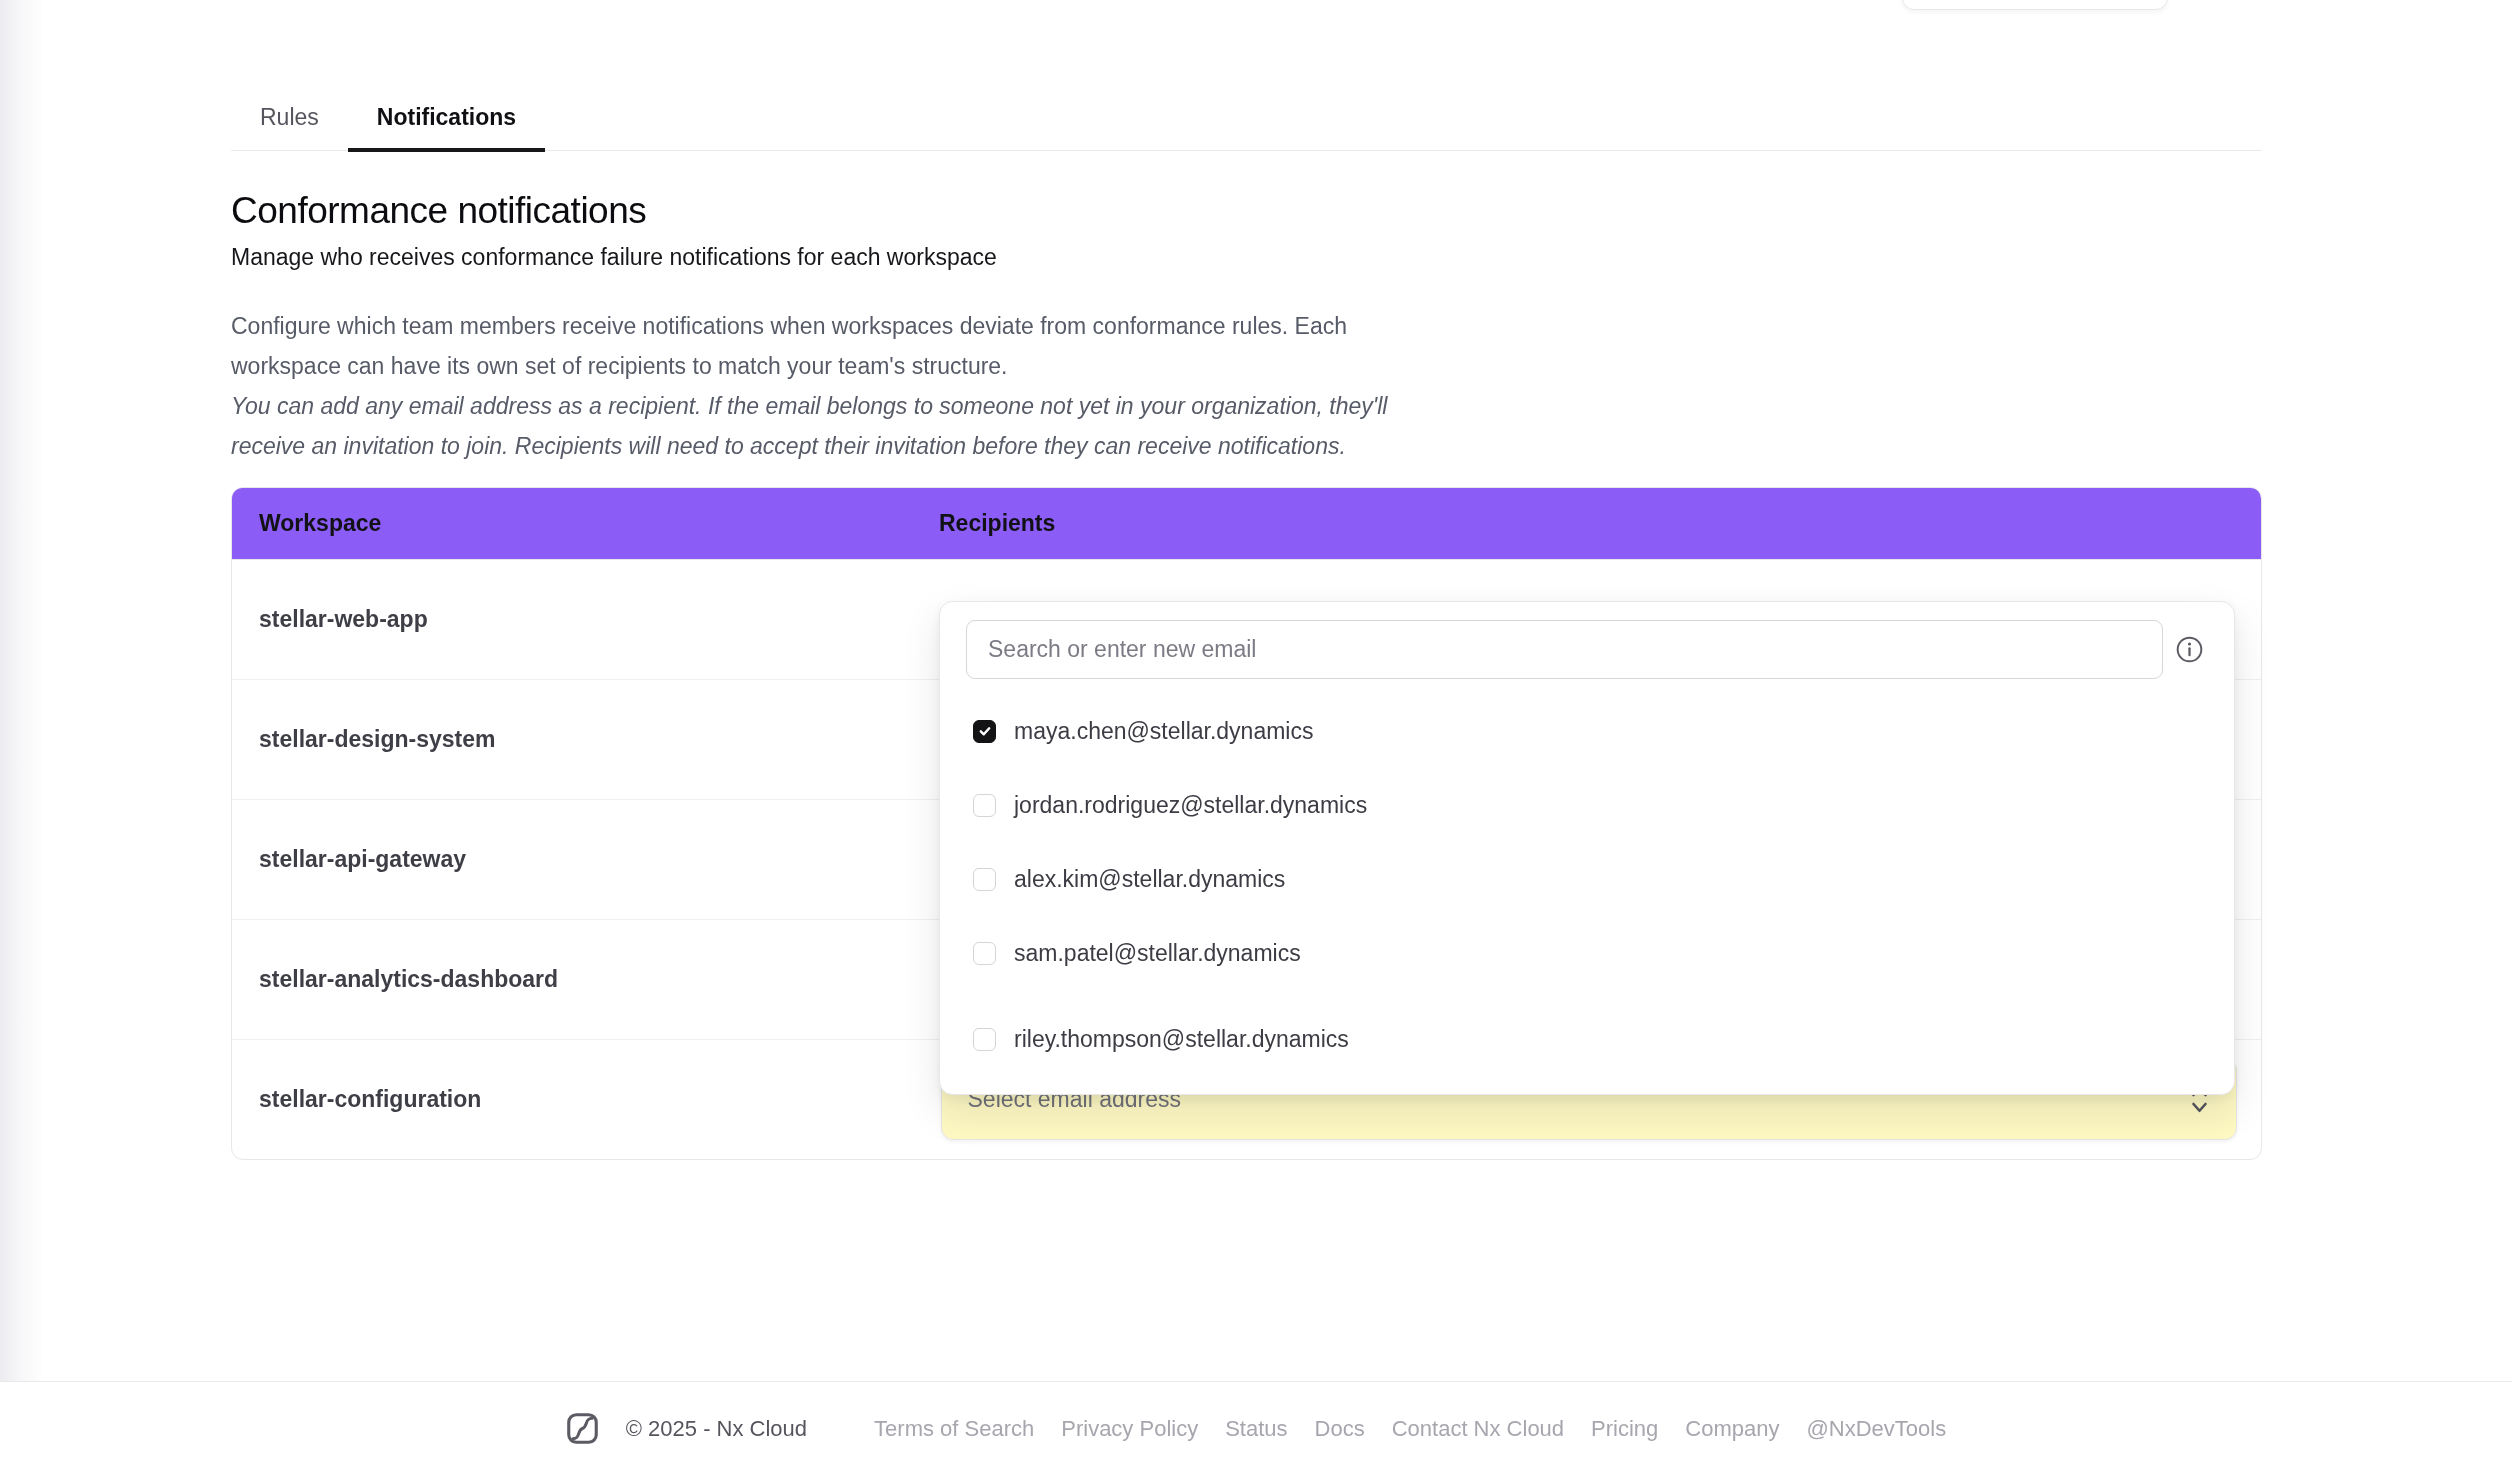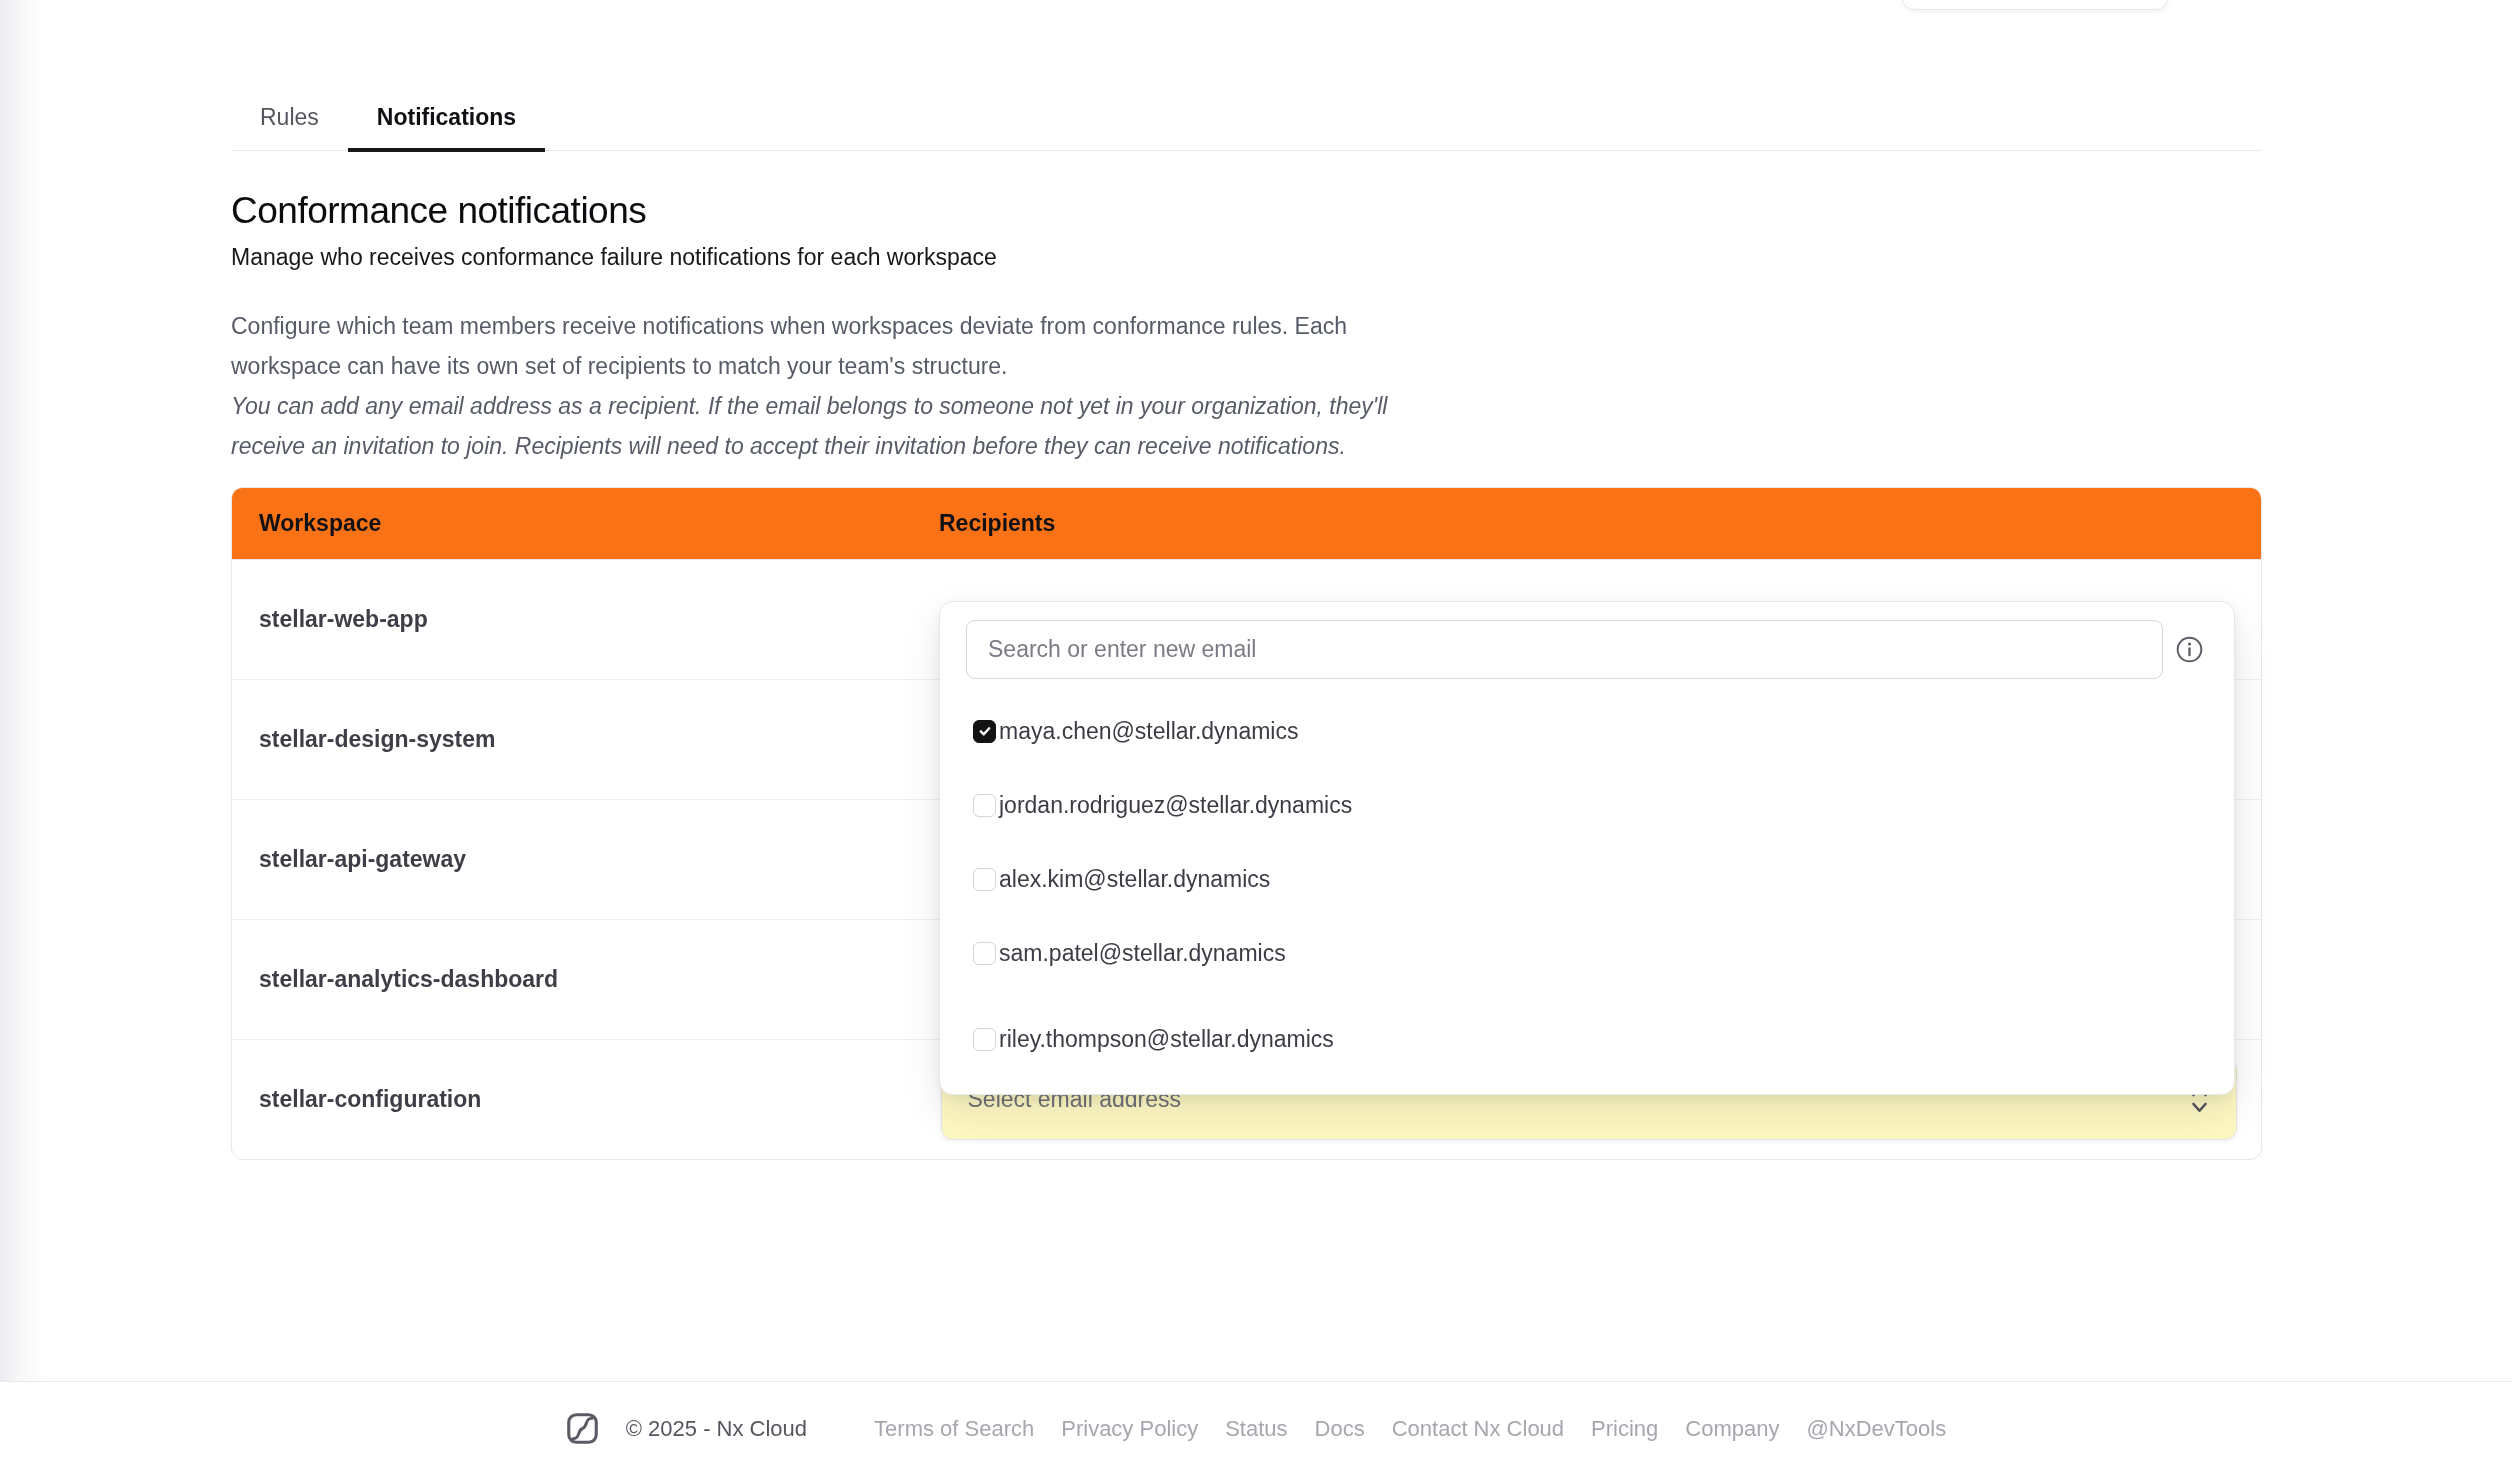--- a/index.html
+++ b/index.html
@@ -36,21 +36,21 @@
   h1{margin:38px 0 0;font-size:37px;line-height:44px;font-weight:400;color:#0c0c10;letter-spacing:-0.5px;}
   .subtitle{margin-top:10.6px;font-size:23px;font-weight:400;color:#17171b;}
   .intro{margin-top:35px;}
   .intro p{margin:0;font-size:23px;line-height:40px;color:#565b67;}
   .intro p + p{margin-top:0;font-style:italic;}
   .intro span{display:block;white-space:nowrap;}
 
   
   .table{margin-top:21px;border:1.5px solid #e7e7ea;border-radius:12px;background:#fff;}
   .thead{
-    display:flex;align-items:center;height:71px;background:#f97316;
+    display:flex;align-items:center;height:71px;background:#8b5cf6;
     border-bottom:1.5px solid #e7e7ea;border-radius:10.6px 10.6px 0 0;
     font-size:23px;font-weight:700;color:#121216;
   }
   .cell1{flex:0 0 707px;padding-left:27px;box-sizing:border-box;}
   .cell2{flex:1;position:relative;}
   .row{display:flex;align-items:center;height:119px;border-bottom:1.5px solid #efeff1;}
   .row:last-child{border-bottom:none;}
   .ws-name{font-size:23px;font-weight:700;color:#3e3e46;}
 
   
@@ -71,21 +71,21 @@
   }
   .search-row{display:flex;align-items:center;padding:18px 30px 0 26px;}
   .search-input{
     flex:1;height:59px;box-sizing:border-box;border:1.5px solid #d6d6db;border-radius:9px;
     padding:0 21px;font-size:23px;color:#18181b;outline:none;background:#fff;
     font-family:"Liberation Sans",sans-serif;
   }
   .search-input::placeholder{color:#7b7b85;}
   .info-btn{margin-left:12px;flex:none;display:flex;cursor:pointer;}
   .options{margin-top:15px;}
-  .option{display:flex;align-items:center;height:74px;padding-left:33px;gap:3px;cursor:pointer;}
+  .option{display:flex;align-items:center;height:74px;padding-left:33px;gap:18px;cursor:pointer;}
   .option.spaced{margin-top:12px;}
   .option-label{font-size:23px;color:#3c3c44;}
   .checkbox{
     width:23px;height:23px;box-sizing:border-box;flex:none;border:1.5px solid #d4d4d9;
     border-radius:6px;background:#fff;display:flex;align-items:center;justify-content:center;
   }
   .checkbox svg{display:none;}
   .checkbox.checked{background:#131316;border-color:#131316;}
   .checkbox.checked svg{display:block;}
 

